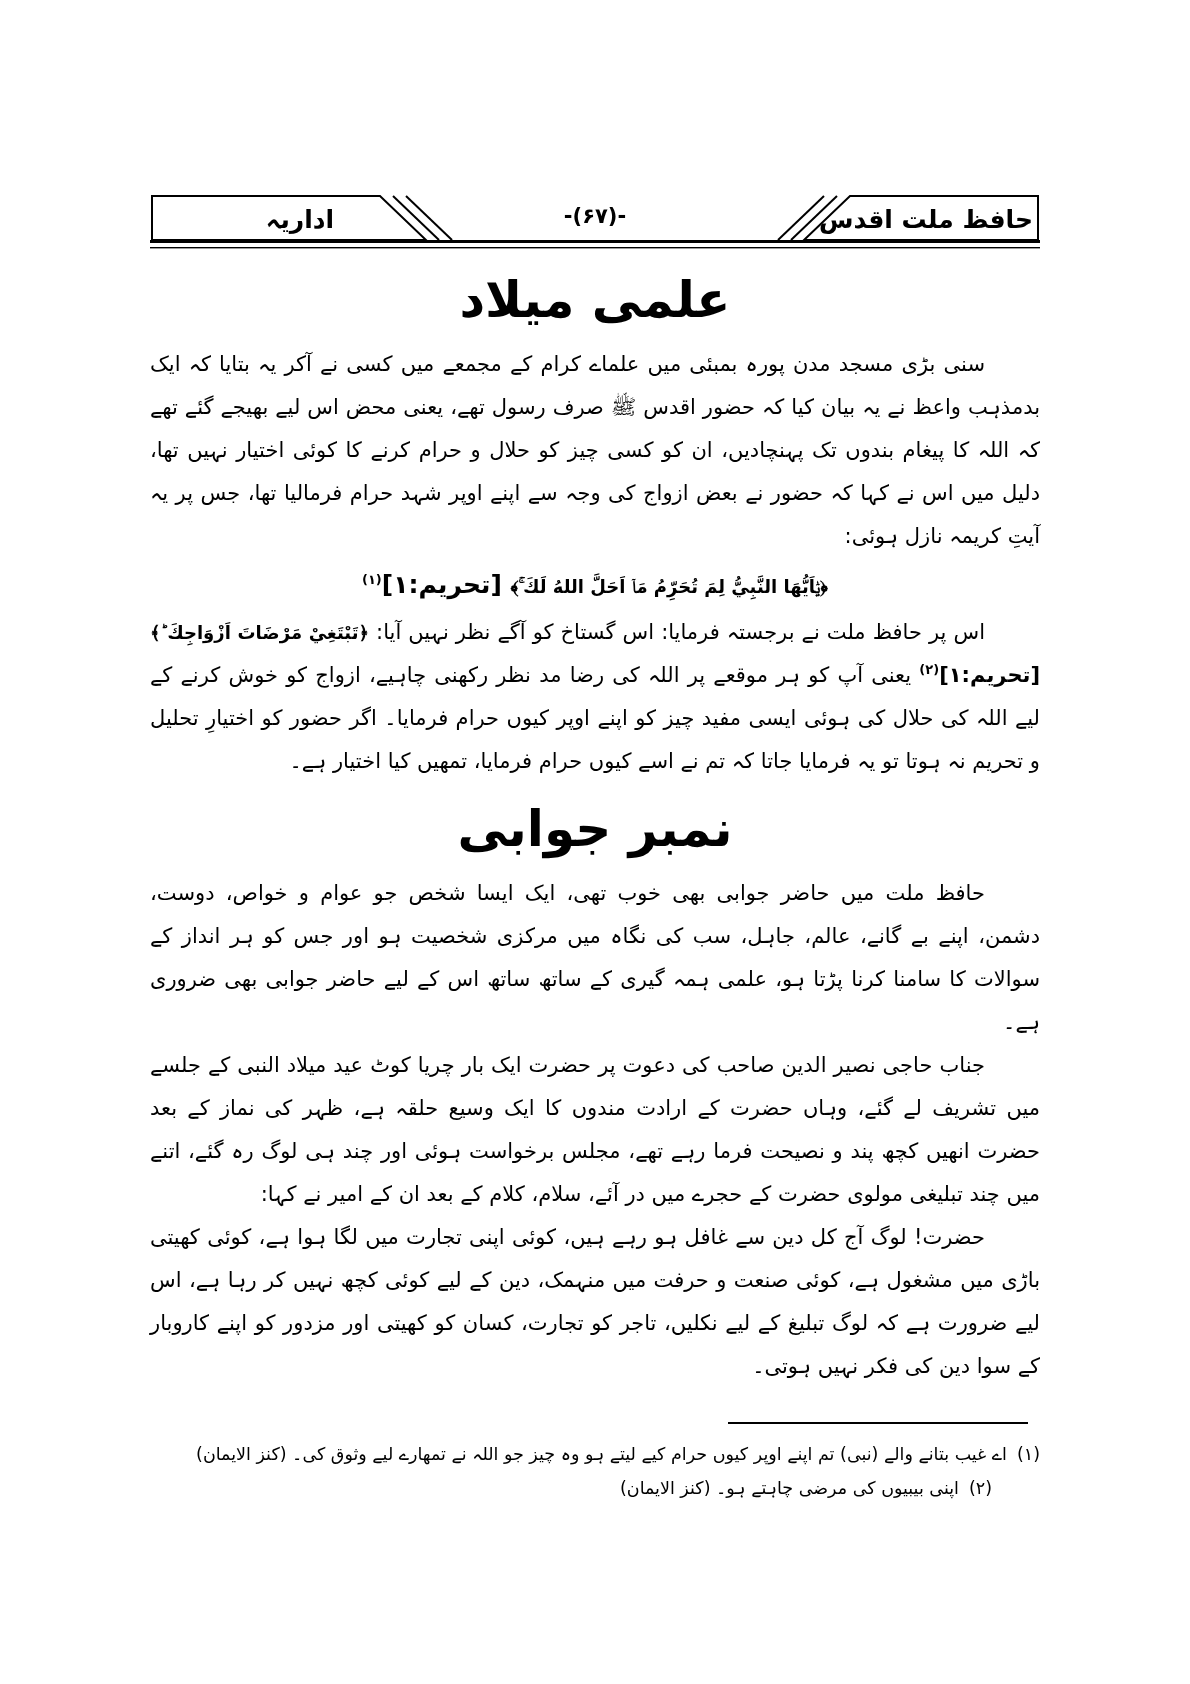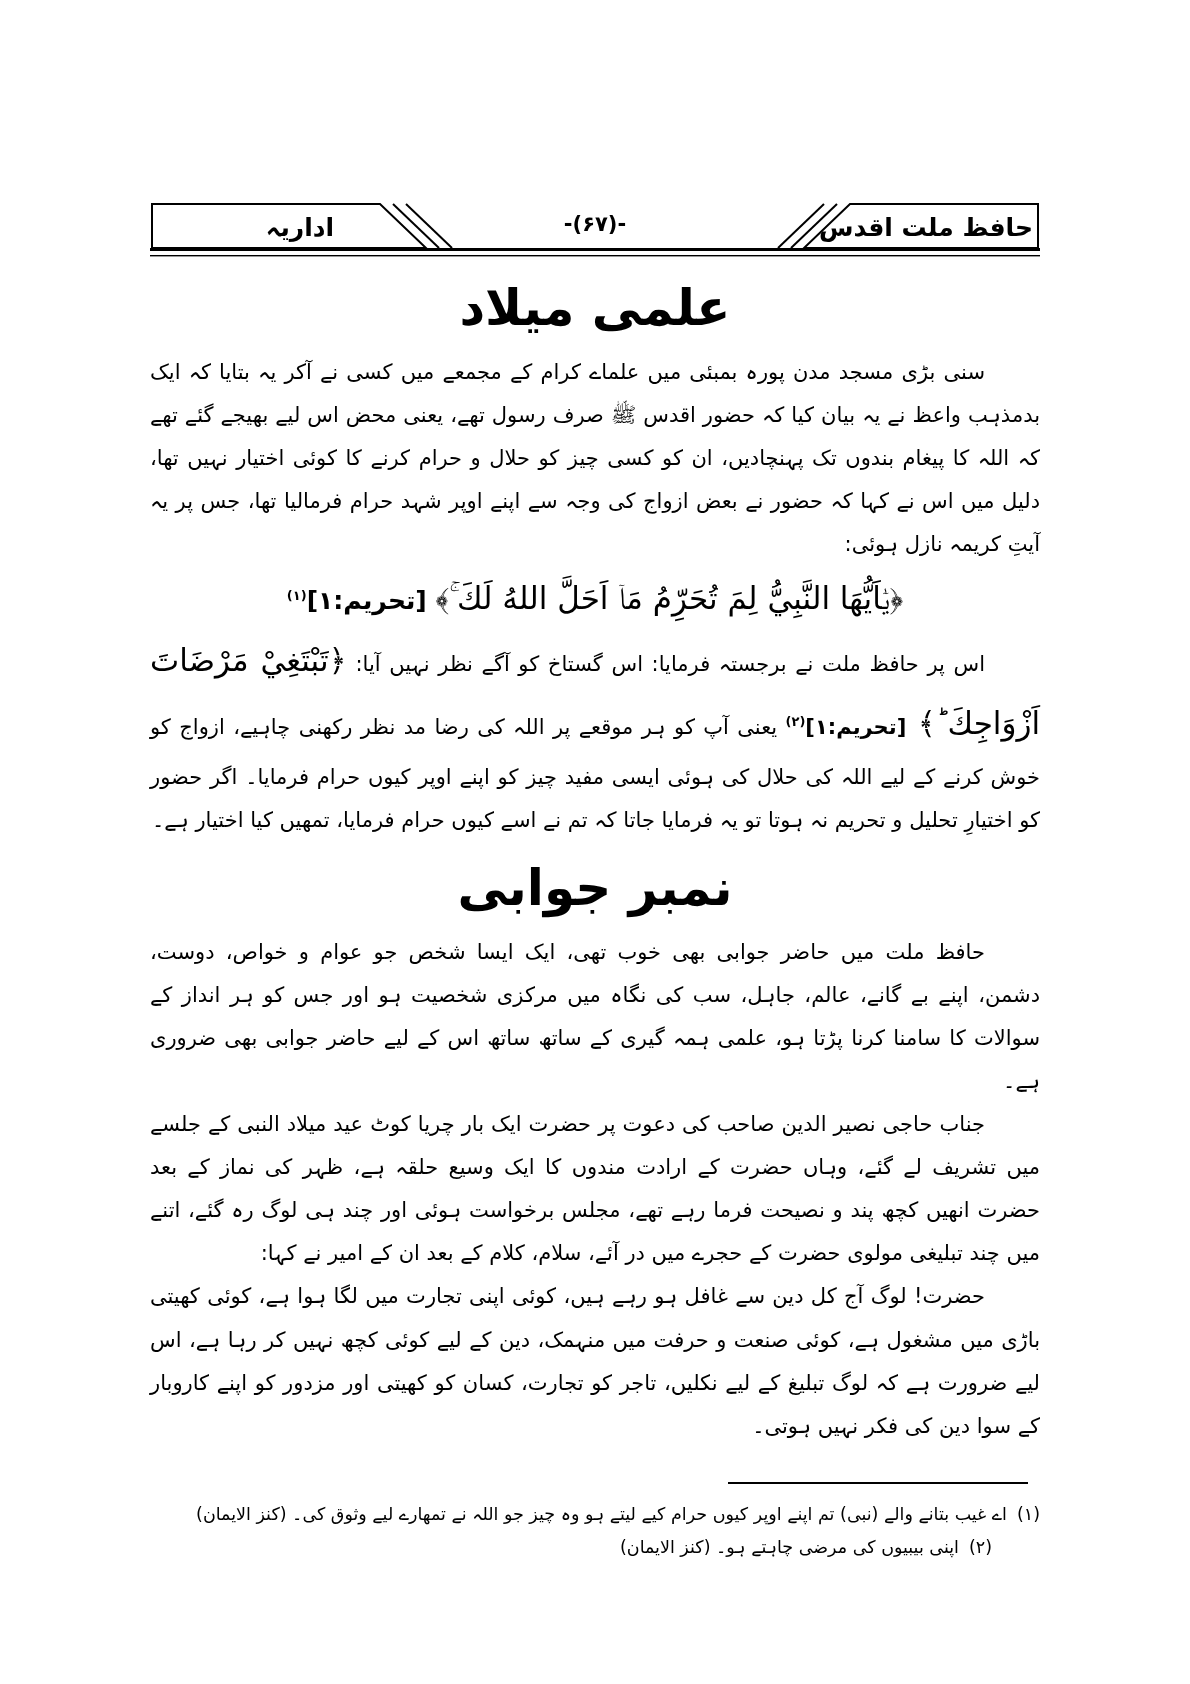--- a/index.html
+++ b/index.html
@@ -15,21 +15,21 @@
   }
   .page {
     position: relative;
     width: 1190px;
     height: 1684px;
     overflow: hidden;
     background: #ffffff;
   }
   .content {
     position: absolute;
-    top: 198px;
+    top: 190px;
     right: 150px;
     width: 890px;
     direction: rtl;
   }
   
   .header {
     position: relative;
     width: 890px;
     height: 64px;
   }
@@ -75,22 +75,22 @@
   .indent { text-indent: 55px; }
   .verse-line {
     margin: 6px 0 4px 0;
     text-align: center;
     direction: rtl;
     font-size: 25px;
     font-weight: bold;
     line-height: 1.7;
   }
   .inline-verse, .verse-text {
-    font-weight: normal;
-    font-size: 31px;
+    font-weight: bold;
+    font-size: 18px;
   }
   .ref { font-weight: bold; }
   sup.fn-mark {
     font-size: 13px;
     font-weight: bold;
     vertical-align: super;
   }
   
   .footnotes {
     margin-top: 34px;

